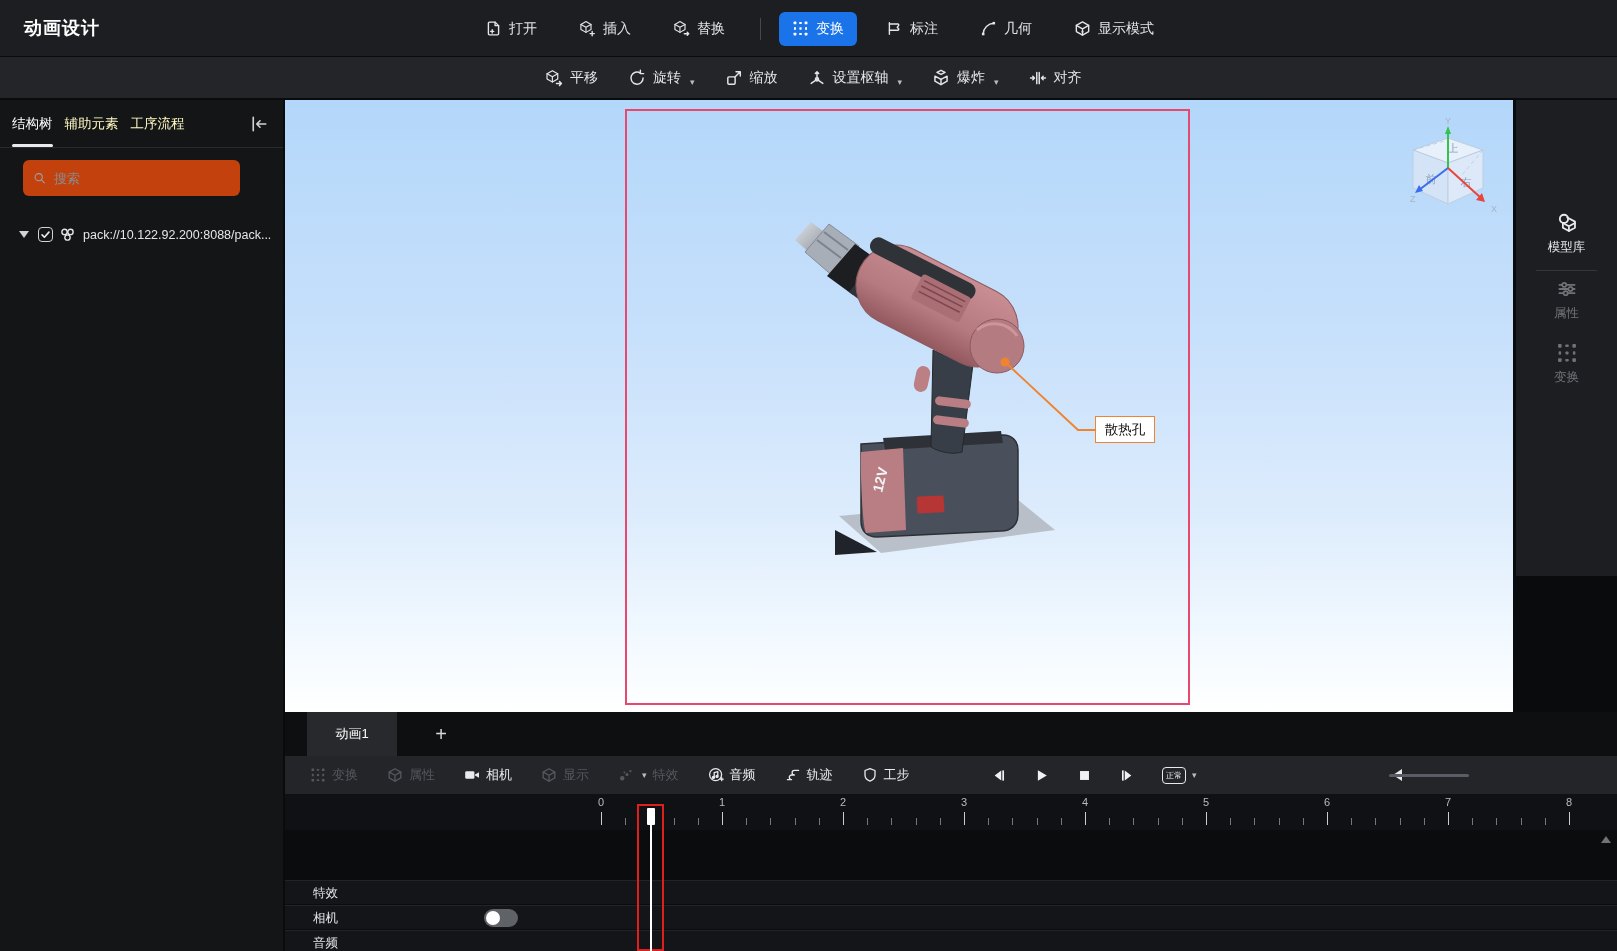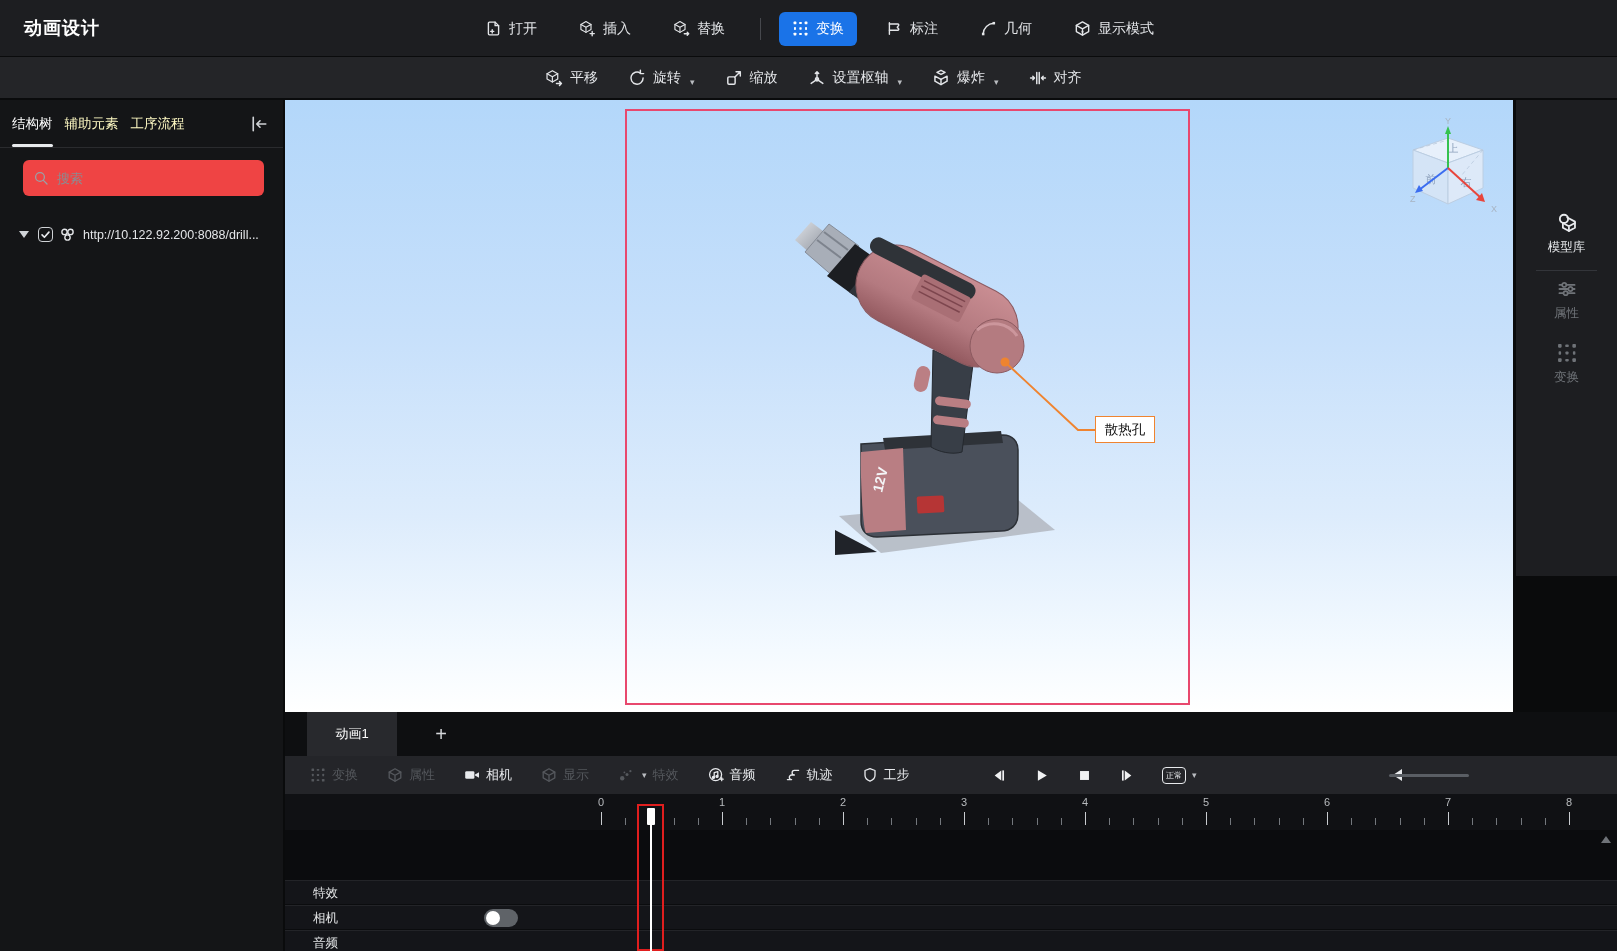--- a/index.html
+++ b/index.html
@@ -35,21 +35,21 @@
   .caret { font-size:9px; color:#b9bcc0; margin-left:2px; }
 
   
   #left-panel { position:absolute; left:0; top:100px; width:283px; height:851px; background:#141517; }
   #left-tabs { position:relative; height:48px; border-bottom:1px solid #2a2b2e; }
   .ltab { position:relative; display:inline-block; margin-left:12px; margin-top:15px; font-size:13.5px;
     color:#fef9c3; cursor:pointer; background:none; border:none; }
   .ltab.active { color:#ffffff; }
   .ltab.active::after { content:""; position:absolute; left:0; right:0; bottom:-14px; height:3px; background:#e8eaed; border-radius:2px; }
   #collapse-btn { position:absolute; right:14px; top:14px; width:20px; height:20px; color:#cfd2d6; background:none; border:none; cursor:pointer; }
-  #search-box { position:absolute; left:23px; top:60px; width:241px; height:36px; background:#ef4444;
+  #search-box { position:absolute; left:23px; top:60px; width:217px; height:36px; background:#c2410c;
     border-radius:6px; display:flex; align-items:center; padding:0 10px; gap:8px; }
   #search-box .ico { display:inline-flex; width:16px; height:16px; color:#9aa0a6; }
   #search-input { flex:1; background:transparent; border:none; outline:none; color:#e8eaed; font-size:13px; }
   #search-input::placeholder { color:#8a8d93; }
   #tree { position:absolute; left:0; top:118px; width:283px; }
   .tree-row { position:relative; height:33px; display:flex; align-items:center; cursor:pointer; }
   .tw { display:inline-flex; align-items:center; justify-content:center; }
   .tri-down { width:0; height:0; border-left:5px solid transparent; border-right:5px solid transparent; border-top:7px solid #d0d3d7; }
   .tri-right { width:0; height:0; border-top:5px solid transparent; border-bottom:5px solid transparent; border-left:7px solid #d0d3d7; }
   .chk { width:15px; height:15px; border:1.5px solid #cfd2d6; border-radius:4px; display:inline-flex; align-items:center; justify-content:center; color:#e8eaed; }
@@ -291,21 +291,21 @@
               <path d="M3 8.6 6.4 12 13 4.6"></path>
             </svg>
           </span>
           <span class="tree-ico" style="margin-left: 6px;">
             <svg viewBox="0 0 16 16" width="100%" height="100%" fill="none" stroke="currentColor" stroke-width="1.3" stroke-linecap="round" stroke-linejoin="round">
               <circle cx="5.2" cy="5.6" r="2.5"></circle>
               <circle cx="10.8" cy="5.6" r="2.5"></circle>
               <circle cx="8" cy="10.8" r="2.5"></circle>
             </svg>
           </span>
-          <span class="tree-label" style="margin-left: 7px;">http://10.122.92.200:8088/drill...</span>
+          <span class="tree-label" style="margin-left: 7px;">pack://10.122.92.200:8088/pack...</span>
         </div>
       </div>
   </aside>
 
   <div id="viewport">
     <div id="cam-frame"></div>
 
     <svg id="drill" viewBox="0 0 300 390">
       <defs>
         <linearGradient id="met" x1="0" y1="0" x2="1" y2="1">

